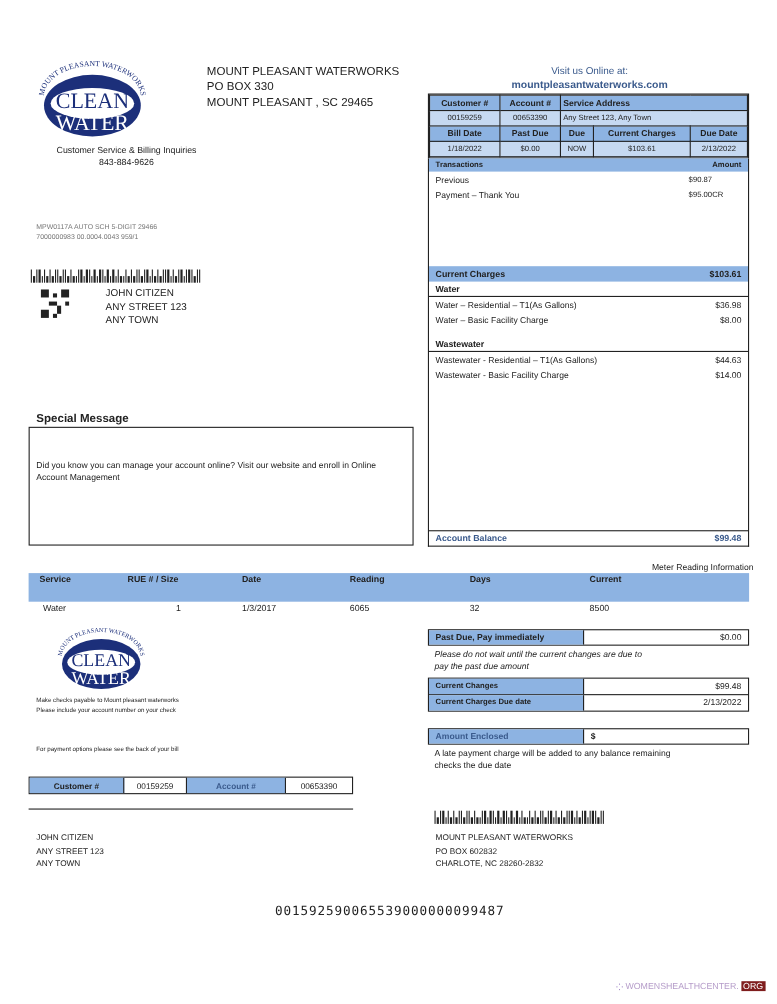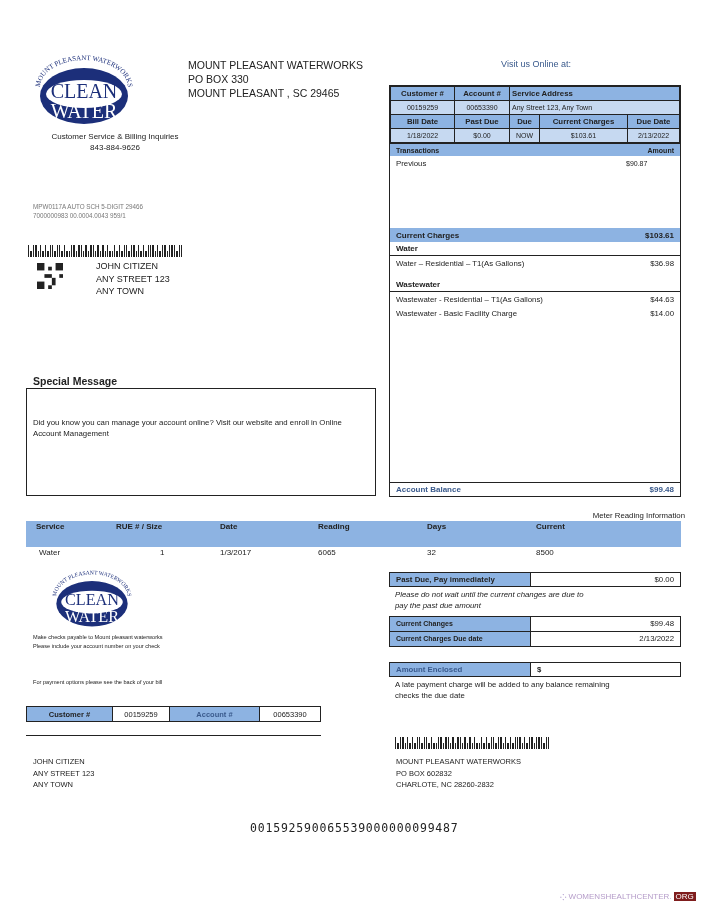--- a/index.html
+++ b/index.html
@@ -171,20 +171,21 @@
   <div>ANY TOWN</div>
 </div>
 
 <div class="abs special-title">Special Message</div>
 <div class="abs special-box">
   <div>Did you know you can manage your account online? Visit our website and enroll in Online Account Management</div>
 </div>
 
 <div class="abs visit">
   <div>Visit us Online at:</div>
+  <div class="url">mountpleasantwaterworks.com</div>
 </div>
 
 <div class="abs acct">
   <table>
     <tbody>
         <tr class="hdr">
       <td style="width:64px">Customer #</td>
       <td style="width:55px">Account #</td>
       <td colspan="3" style="text-align:left">Service Address</td>
     </tr>
@@ -213,29 +214,37 @@
 
 <div class="abs trans">
   <div class="band">
     <span>Transactions</span>
     <span>Amount</span>
   </div>
   <div class="row">
       <span>Previous</span>
       <span class="amt">$90.87</span>
     </div>
+  <div class="row">
+      <span>Payment – Thank You</span>
+      <span class="amt">$95.00CR</span>
+    </div>
   <div style="height:58px"></div>
   <div class="row cc-head">
       <span>Current Charges</span>
       <span>$103.61</span>
     </div>
   <div class="row sect">Water</div>
   <div class="row">
       <span>Water – Residential – T1(As Gallons)</span>
       <span>$36.98</span>
+    </div>
+  <div class="row">
+      <span>Water – Basic Facility Charge</span>
+      <span>$8.00</span>
     </div>
   <div style="height:8px"></div>
   <div class="row sect">Wastewater</div>
   <div class="row">
       <span>Wastewater -  Residential – T1(As Gallons)</span>
       <span>$44.63</span>
     </div>
   <div class="row">
       <span>Wastewater -  Basic Facility Charge</span>
       <span>$14.00</span>

